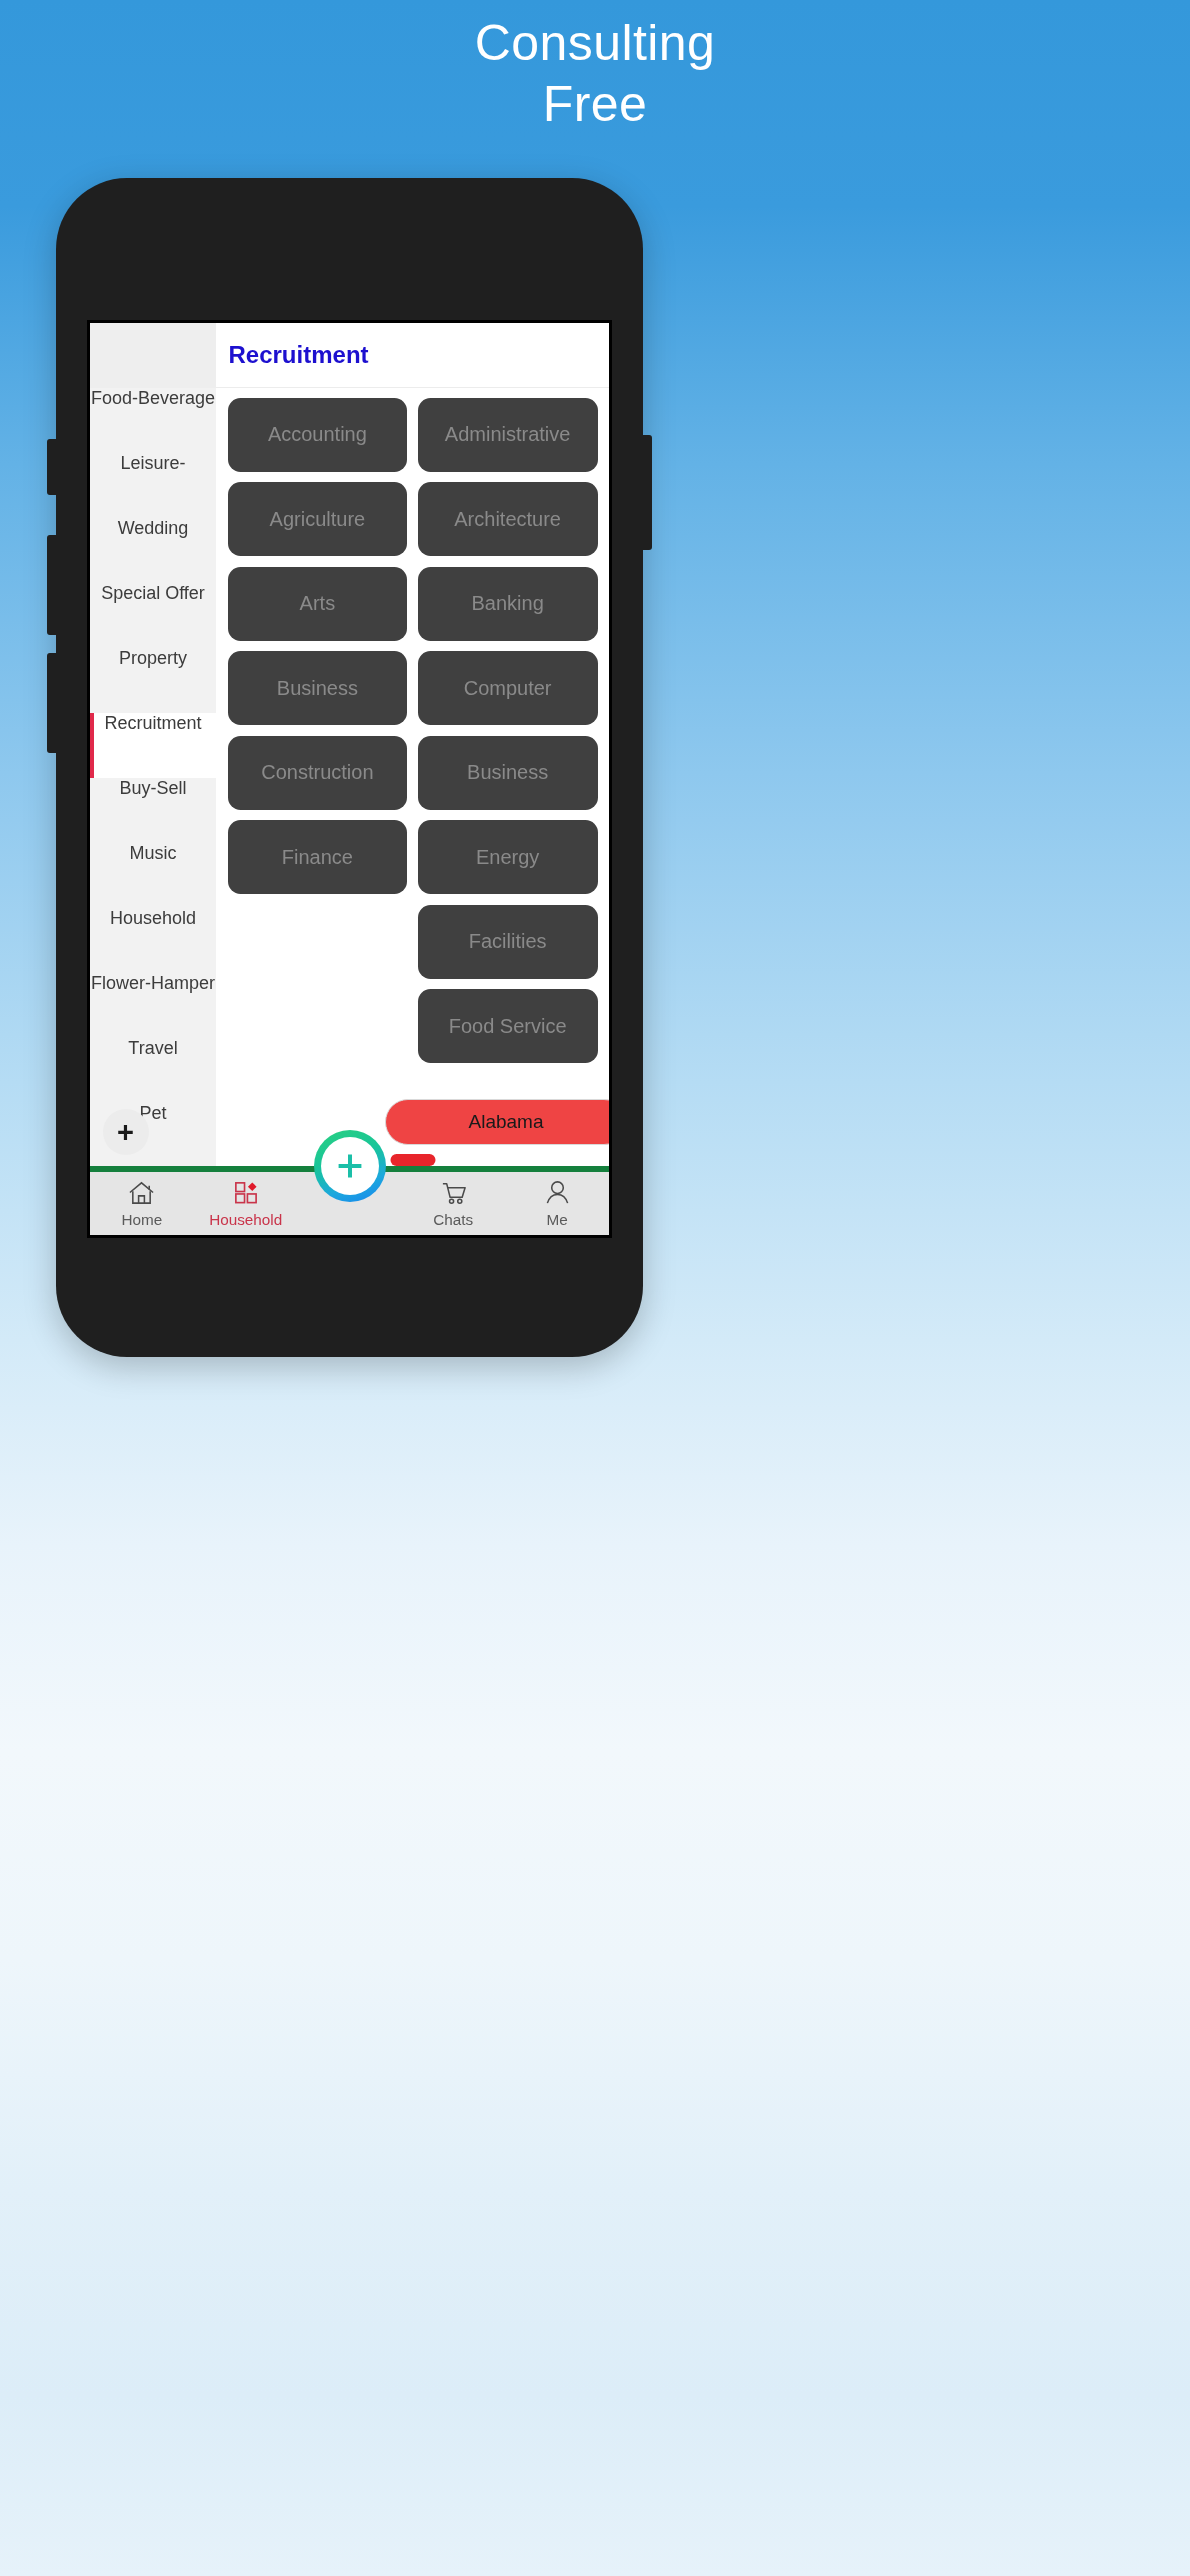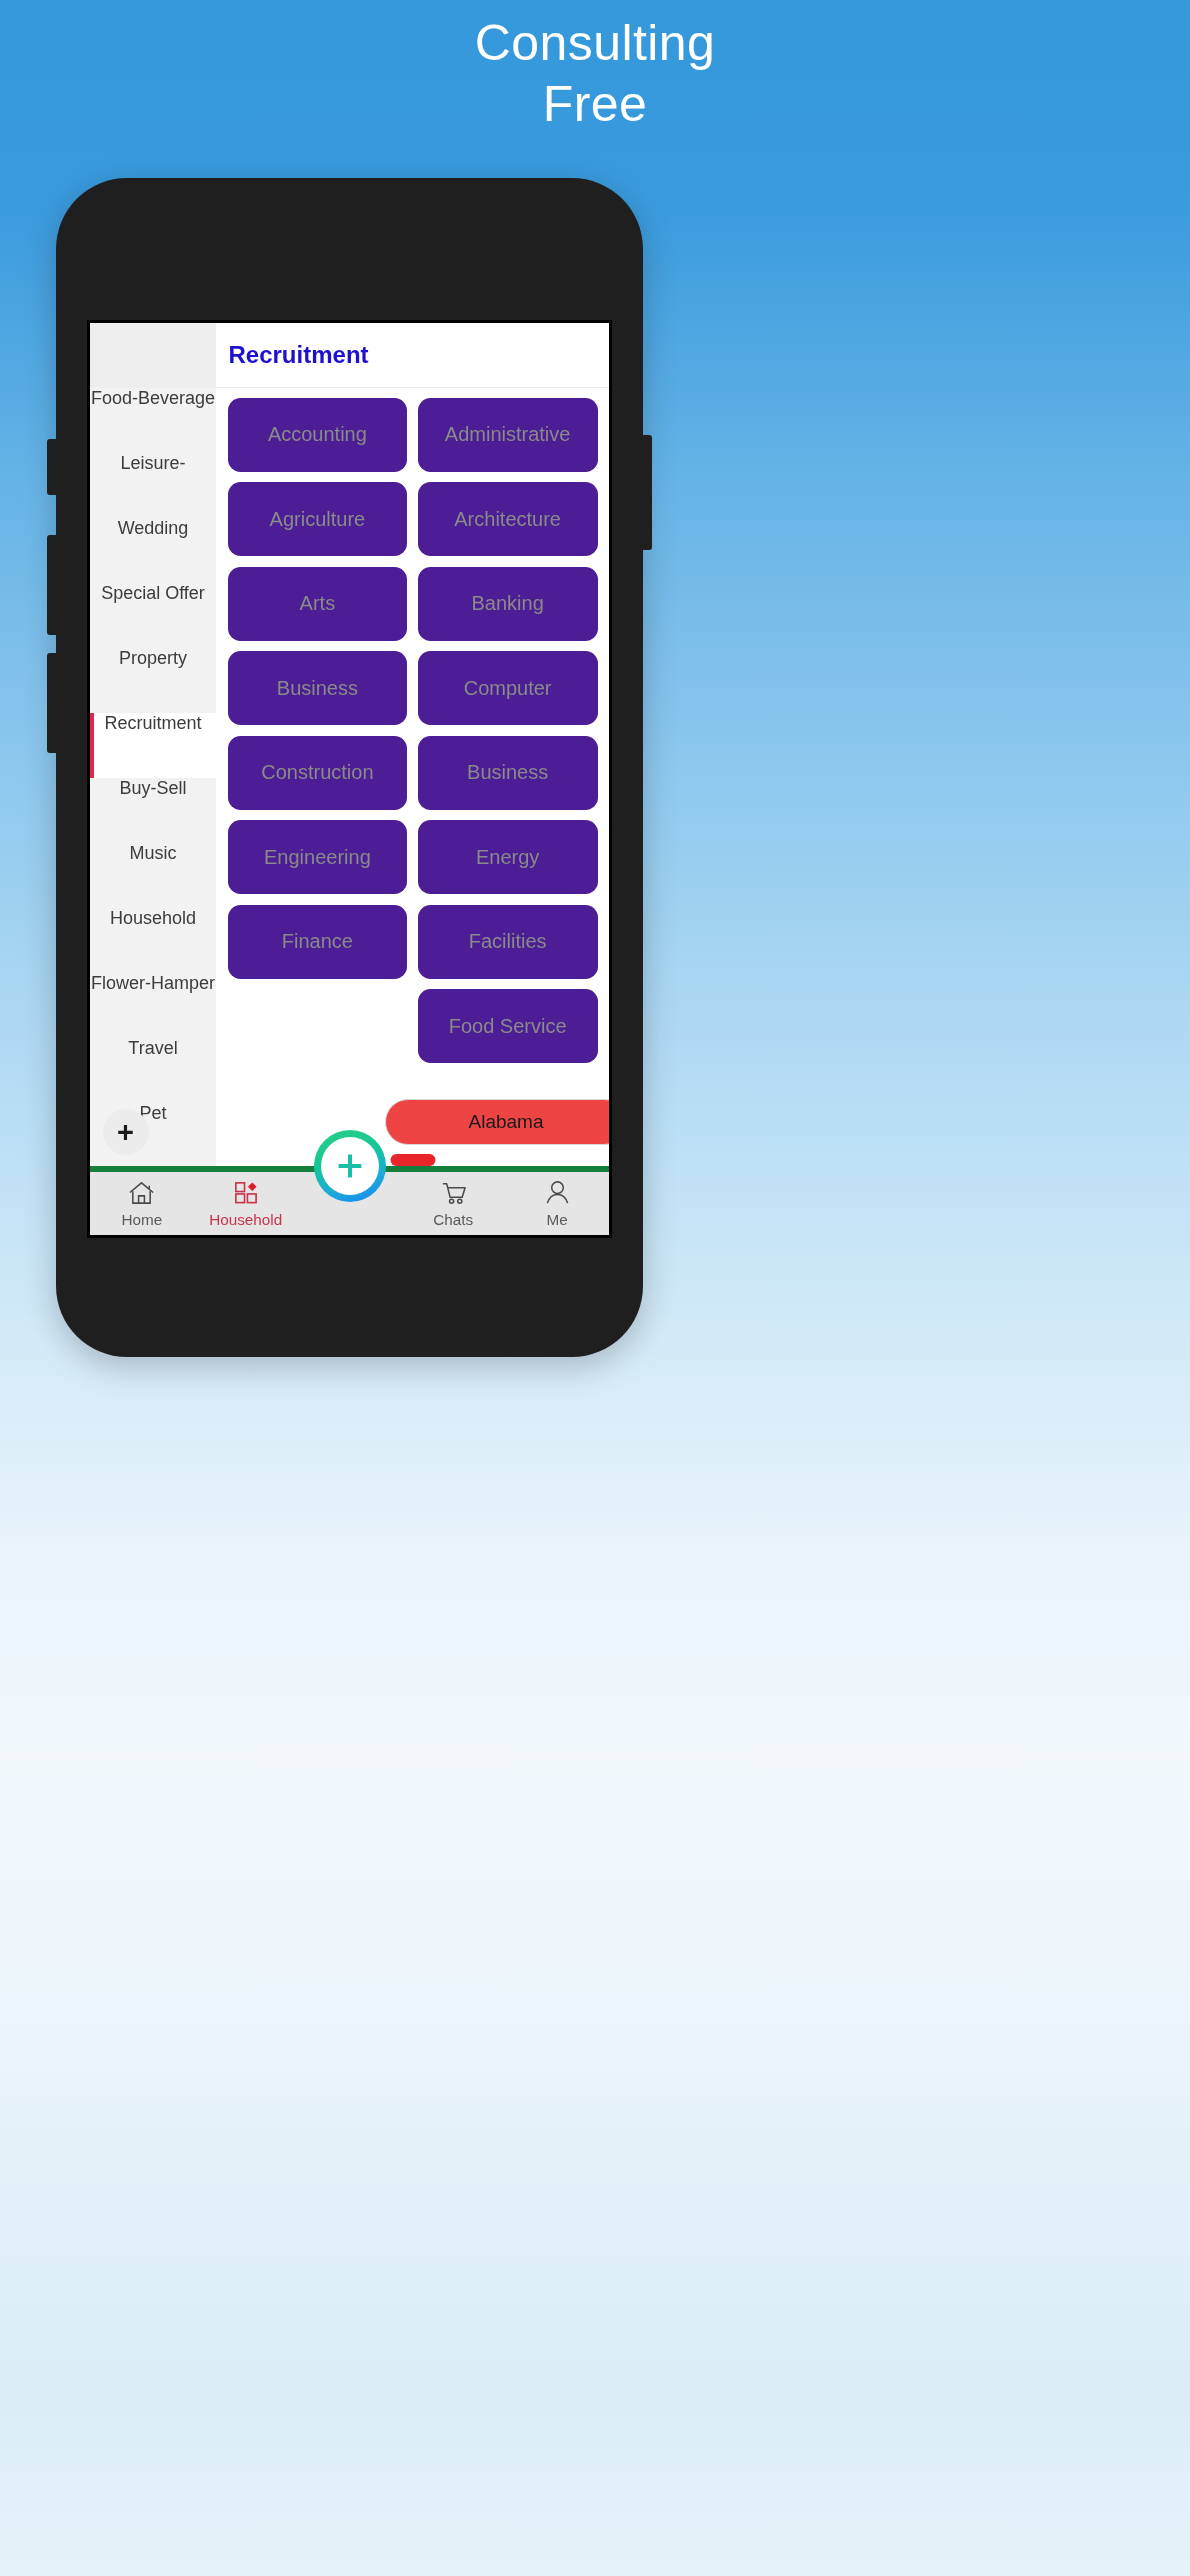--- a/index.html
+++ b/index.html
@@ -92,21 +92,21 @@
     border-bottom:1px solid #ececec;
   }
   .content-title { font-size:24px; font-weight:bold; color:#1d10cf; }
 
   .grid {
     flex:1; overflow:hidden; padding:9.6px 11.5px 0 11.5px;
     display:flex; gap:10.5px; align-items:flex-start;
   }
   .gcol { flex:1; display:flex; flex-direction:column; gap:10.5px; min-width:0; }
   .chip {
-    background:#4c1d95; border-radius:12.5px;
+    background:#404040; border-radius:12.5px;
     display:flex; align-items:center; justify-content:center;
     text-align:center; color:#8a8a8a; font-size:20px;
     line-height:1.32; padding:5.8px 7.7px;
   }
   .chip.h1 { height:74px; }
   .chip.h2 { height:91px; }
 
   
   .toast {
     position:absolute; left:169px; bottom:21px;
@@ -229,21 +229,20 @@
             <div class="content-title">Recruitment</div>
           </div>
 
           <div class="grid">
             <div class="gcol">
               <div class="chip h1">Accounting</div>
               <div class="chip h1">Agriculture</div>
               <div class="chip h1">Arts</div>
               <div class="chip h1">Business</div>
               <div class="chip h1">Construction</div>
-              <div class="chip h1">Engineering</div>
               <div class="chip h1">Finance</div>
             </div>
             <div class="gcol">
               <div class="chip h1">Administrative</div>
               <div class="chip h1">Architecture</div>
               <div class="chip h1">Banking</div>
               <div class="chip h1">Computer</div>
               <div class="chip h1">Business</div>
               <div class="chip h1">Energy</div>
               <div class="chip h1">Facilities</div>

